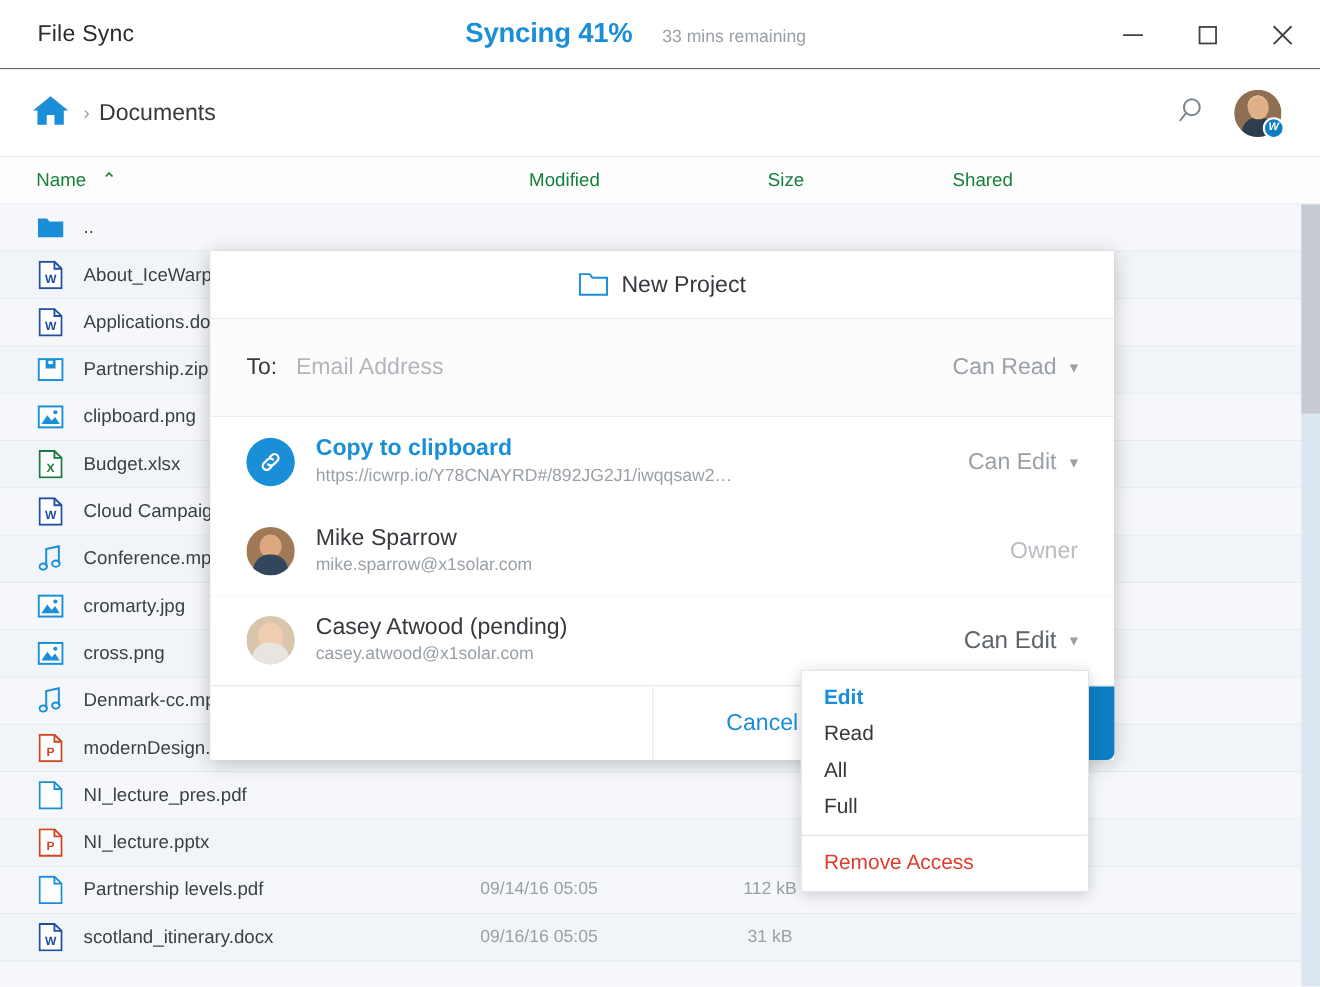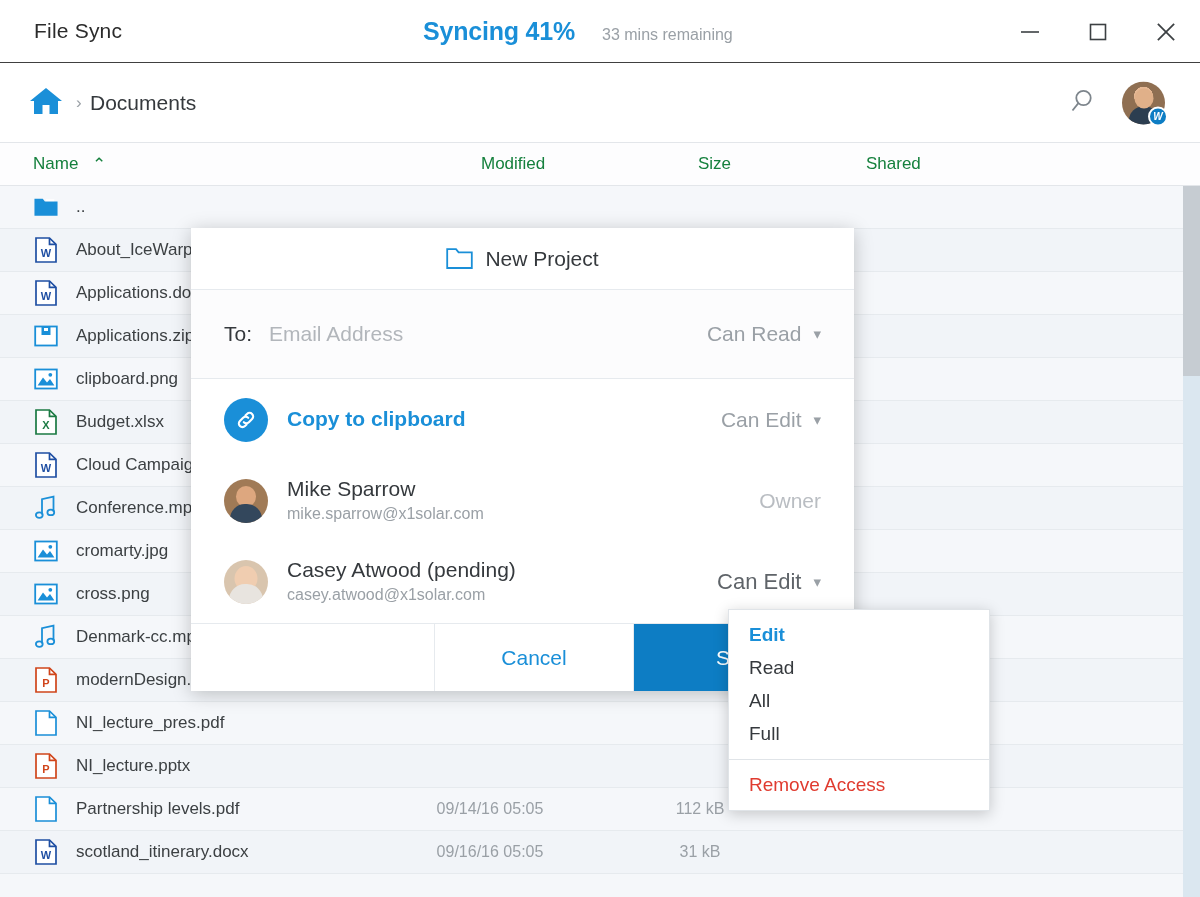--- a/index.html
+++ b/index.html
@@ -133,21 +133,21 @@
     position: absolute; right: 0; top: 186px; width: 17px; height: 711px;
     background: #dbe7f0;
   }
   .scrollthumb {
     position: absolute; right: 0; top: 186px; width: 17px; height: 190px;
     background: #c6ccd2;
   }
 
   
   .modal {
-    position: absolute; left: 191px; top: 228px; width: 663px;
+    position: absolute; left: 191px; top: 228px; width: 822px;
     background: #a3a3a3;
     box-shadow: 0 3px 18px rgba(0,0,0,.22);
     z-index: 40;
   }
   .modal-head {
     height: 62px; display: flex; align-items: center; justify-content: center;
     gap: 12px; border-bottom: 1px solid #e6eaee; background: #fff;
   }
   .modal-head-title { font-size: 21px; color: #35393d; }
 
@@ -338,21 +338,21 @@
         <span class="fr-shared"></span>
       </div>
       <div class="filerow alt">
         <span class="fr-icon">
           <svg width="24" height="24" viewBox="0 0 24 24">
             <rect x="1.2" y="2.5" width="21.6" height="19" fill="#fff" stroke="#1a8fd8" stroke-width="1.8"></rect>
             <rect x="7.5" y="2.5" width="9" height="8.5" fill="#1a8fd8"></rect>
             <rect x="10" y="4" width="4" height="3" fill="#fff"></rect>
           </svg>
         </span>
-        <span class="fr-name">Applications.zip</span>
+        <span class="fr-name">Partnership.zip</span>
         <span class="fr-mod"></span>
         <span class="fr-size"></span>
         <span class="fr-shared"></span>
       </div>
       <div class="filerow">
         <span class="fr-icon">
           <svg width="24" height="24" viewBox="0 0 24 24">
             <rect x="1.2" y="2.5" width="21.6" height="19" fill="#fff" stroke="#1a8fd8" stroke-width="1.8"></rect>
             <path d="M3.6 18.5 L9 10.5 L13 15.5 L16 12 L20.4 18.5 Z" fill="#1a8fd8"></path>
             <circle cx="16.3" cy="7.8" r="1.9" fill="#1a8fd8"></circle>
@@ -529,20 +529,21 @@
 
     <div class="share-row">
       <div class="link-badge">
         <svg width="24" height="24" viewBox="0 0 24 24">
           <path d="M9.8 14.2 a3.6 3.6 0 0 0 5.1 0 l3.2-3.2 a3.6 3.6 0 0 0-5.1-5.1 l-1.6 1.6" fill="none" stroke="#fff" stroke-width="2.1" stroke-linecap="round"></path>
           <path d="M14.2 9.8 a3.6 3.6 0 0 0-5.1 0 l-3.2 3.2 a3.6 3.6 0 0 0 5.1 5.1 l1.6-1.6" fill="none" stroke="#fff" stroke-width="2.1" stroke-linecap="round"></path>
         </svg>
       </div>
       <div class="row-texts">
         <div class="row-title link">Copy to clipboard</div>
+        <div class="row-sub">https://icwrp.io/Y78CNAYRD#/892JG2J1/iwqqsaw2…</div>
       </div>
       <div class="row-right">
         <span>Can Edit</span>
         <span class="caret">▾</span>
       </div>
     </div>
 
     <div class="share-row">
       <div class="row-avatar">
           <div class="face-m"></div>

